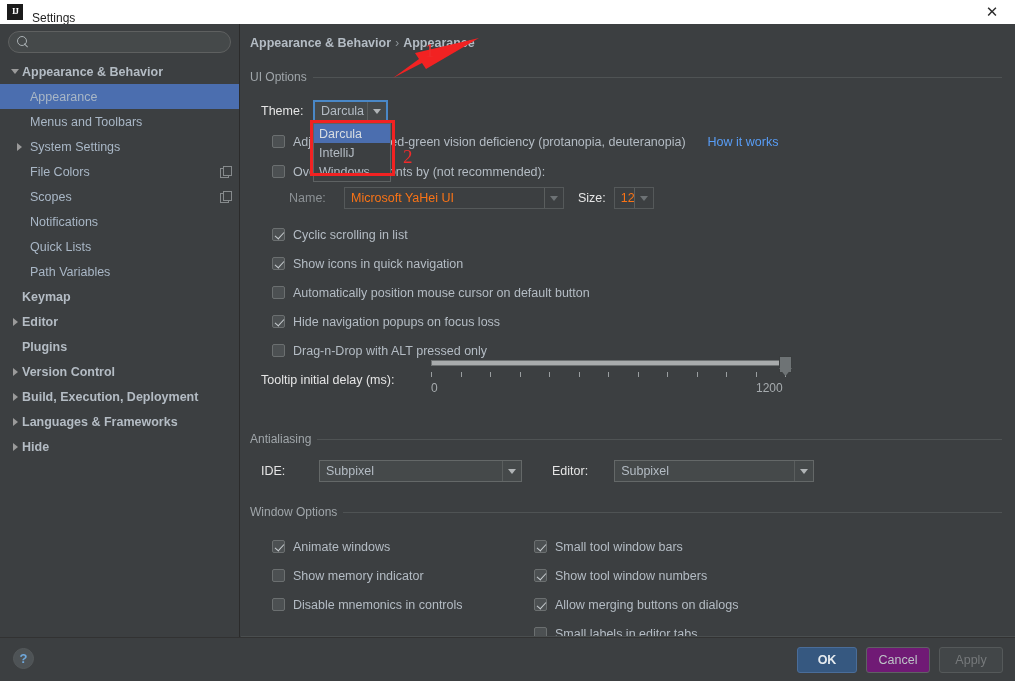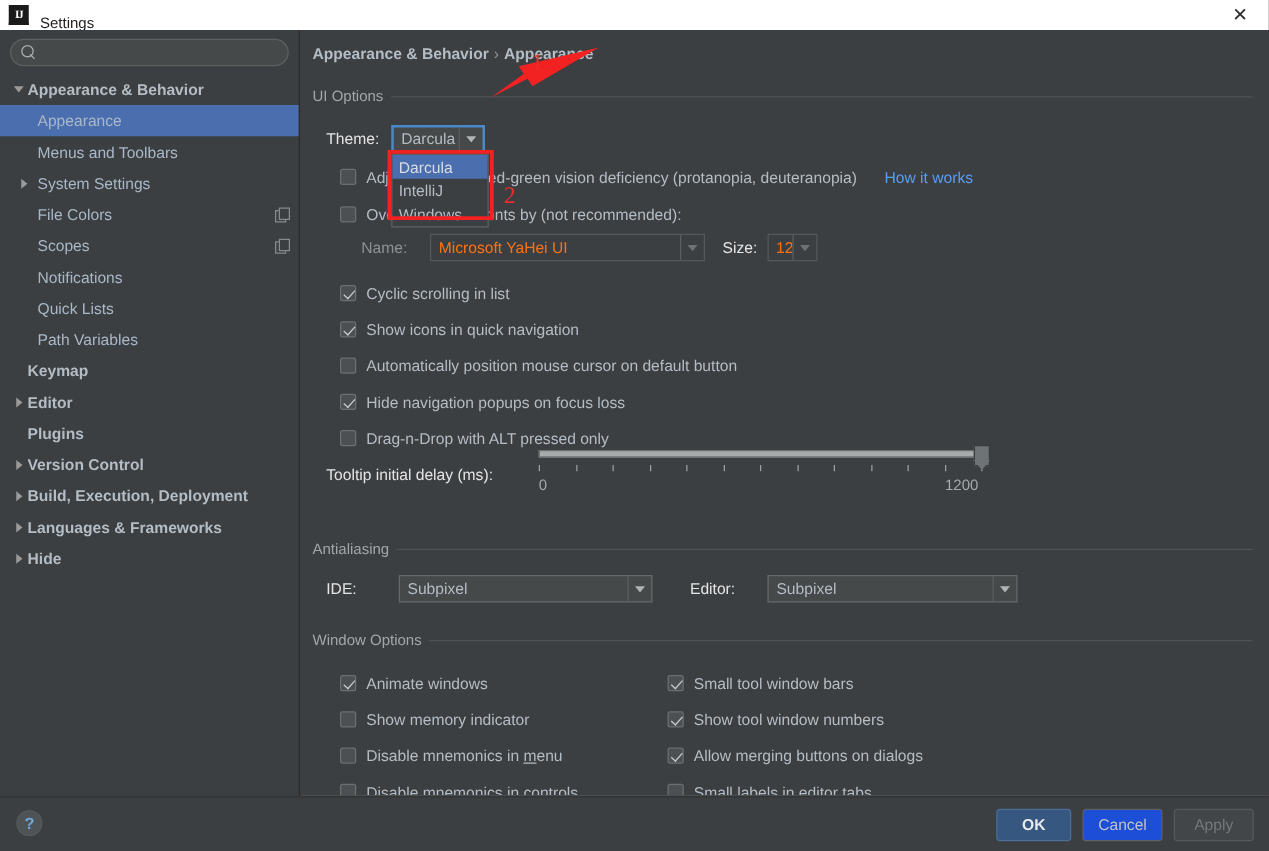--- a/index.html
+++ b/index.html
@@ -292,21 +292,21 @@
     font-size: 13px; font-weight: bold;
     display: flex; align-items: center; justify-content: center;
     cursor: pointer;
     border: 1px solid #55595b;
   }
   .btn {
     position: absolute; top: 9px;
     height: 26px;
     border: 1px solid #5e6263;
     border-radius: 3px;
-    background: #1d4ed8;
+    background: #701a75;
     color: #bdc3c7;
     font-size: 12.5px;
     display: flex; align-items: center; justify-content: center;
     cursor: pointer;
     font-family: "Liberation Sans", sans-serif;
   }
   .btn.primary {
     background: #365880; border-color: #4a6d99; color: #e6ebef; font-weight: bold;
   }
   .btn.disabled { color: #76797b; border-color: #55595a; background: #424648; cursor: default; }
@@ -547,24 +547,20 @@
         <div class="cb-row" style="height: 29px;">
           <span class="cb checked"></span>
           <span class="txt">Animate windows</span>
         </div>
         <div class="cb-row" style="height: 29px;">
           <span class="cb"></span>
           <span class="txt">Show memory indicator</span>
         </div>
         <div class="cb-row" style="height: 29px;">
           <span class="cb"></span>
-          <span class="txt">Disable mnemonics in <u>m</u>enu</span>
-        </div>
-        <div class="cb-row" style="height: 29px;">
-          <span class="cb"></span>
           <span class="txt">Disable mnemonics in controls</span>
         </div>
       </div>
     <div id="win-right-col" style="position:absolute; left:293px; top:508px;">
         <div class="cb-row" style="height: 29px;">
           <span class="cb checked"></span>
           <span class="txt">Small tool window bars</span>
         </div>
         <div class="cb-row" style="height: 29px;">
           <span class="cb checked"></span>

